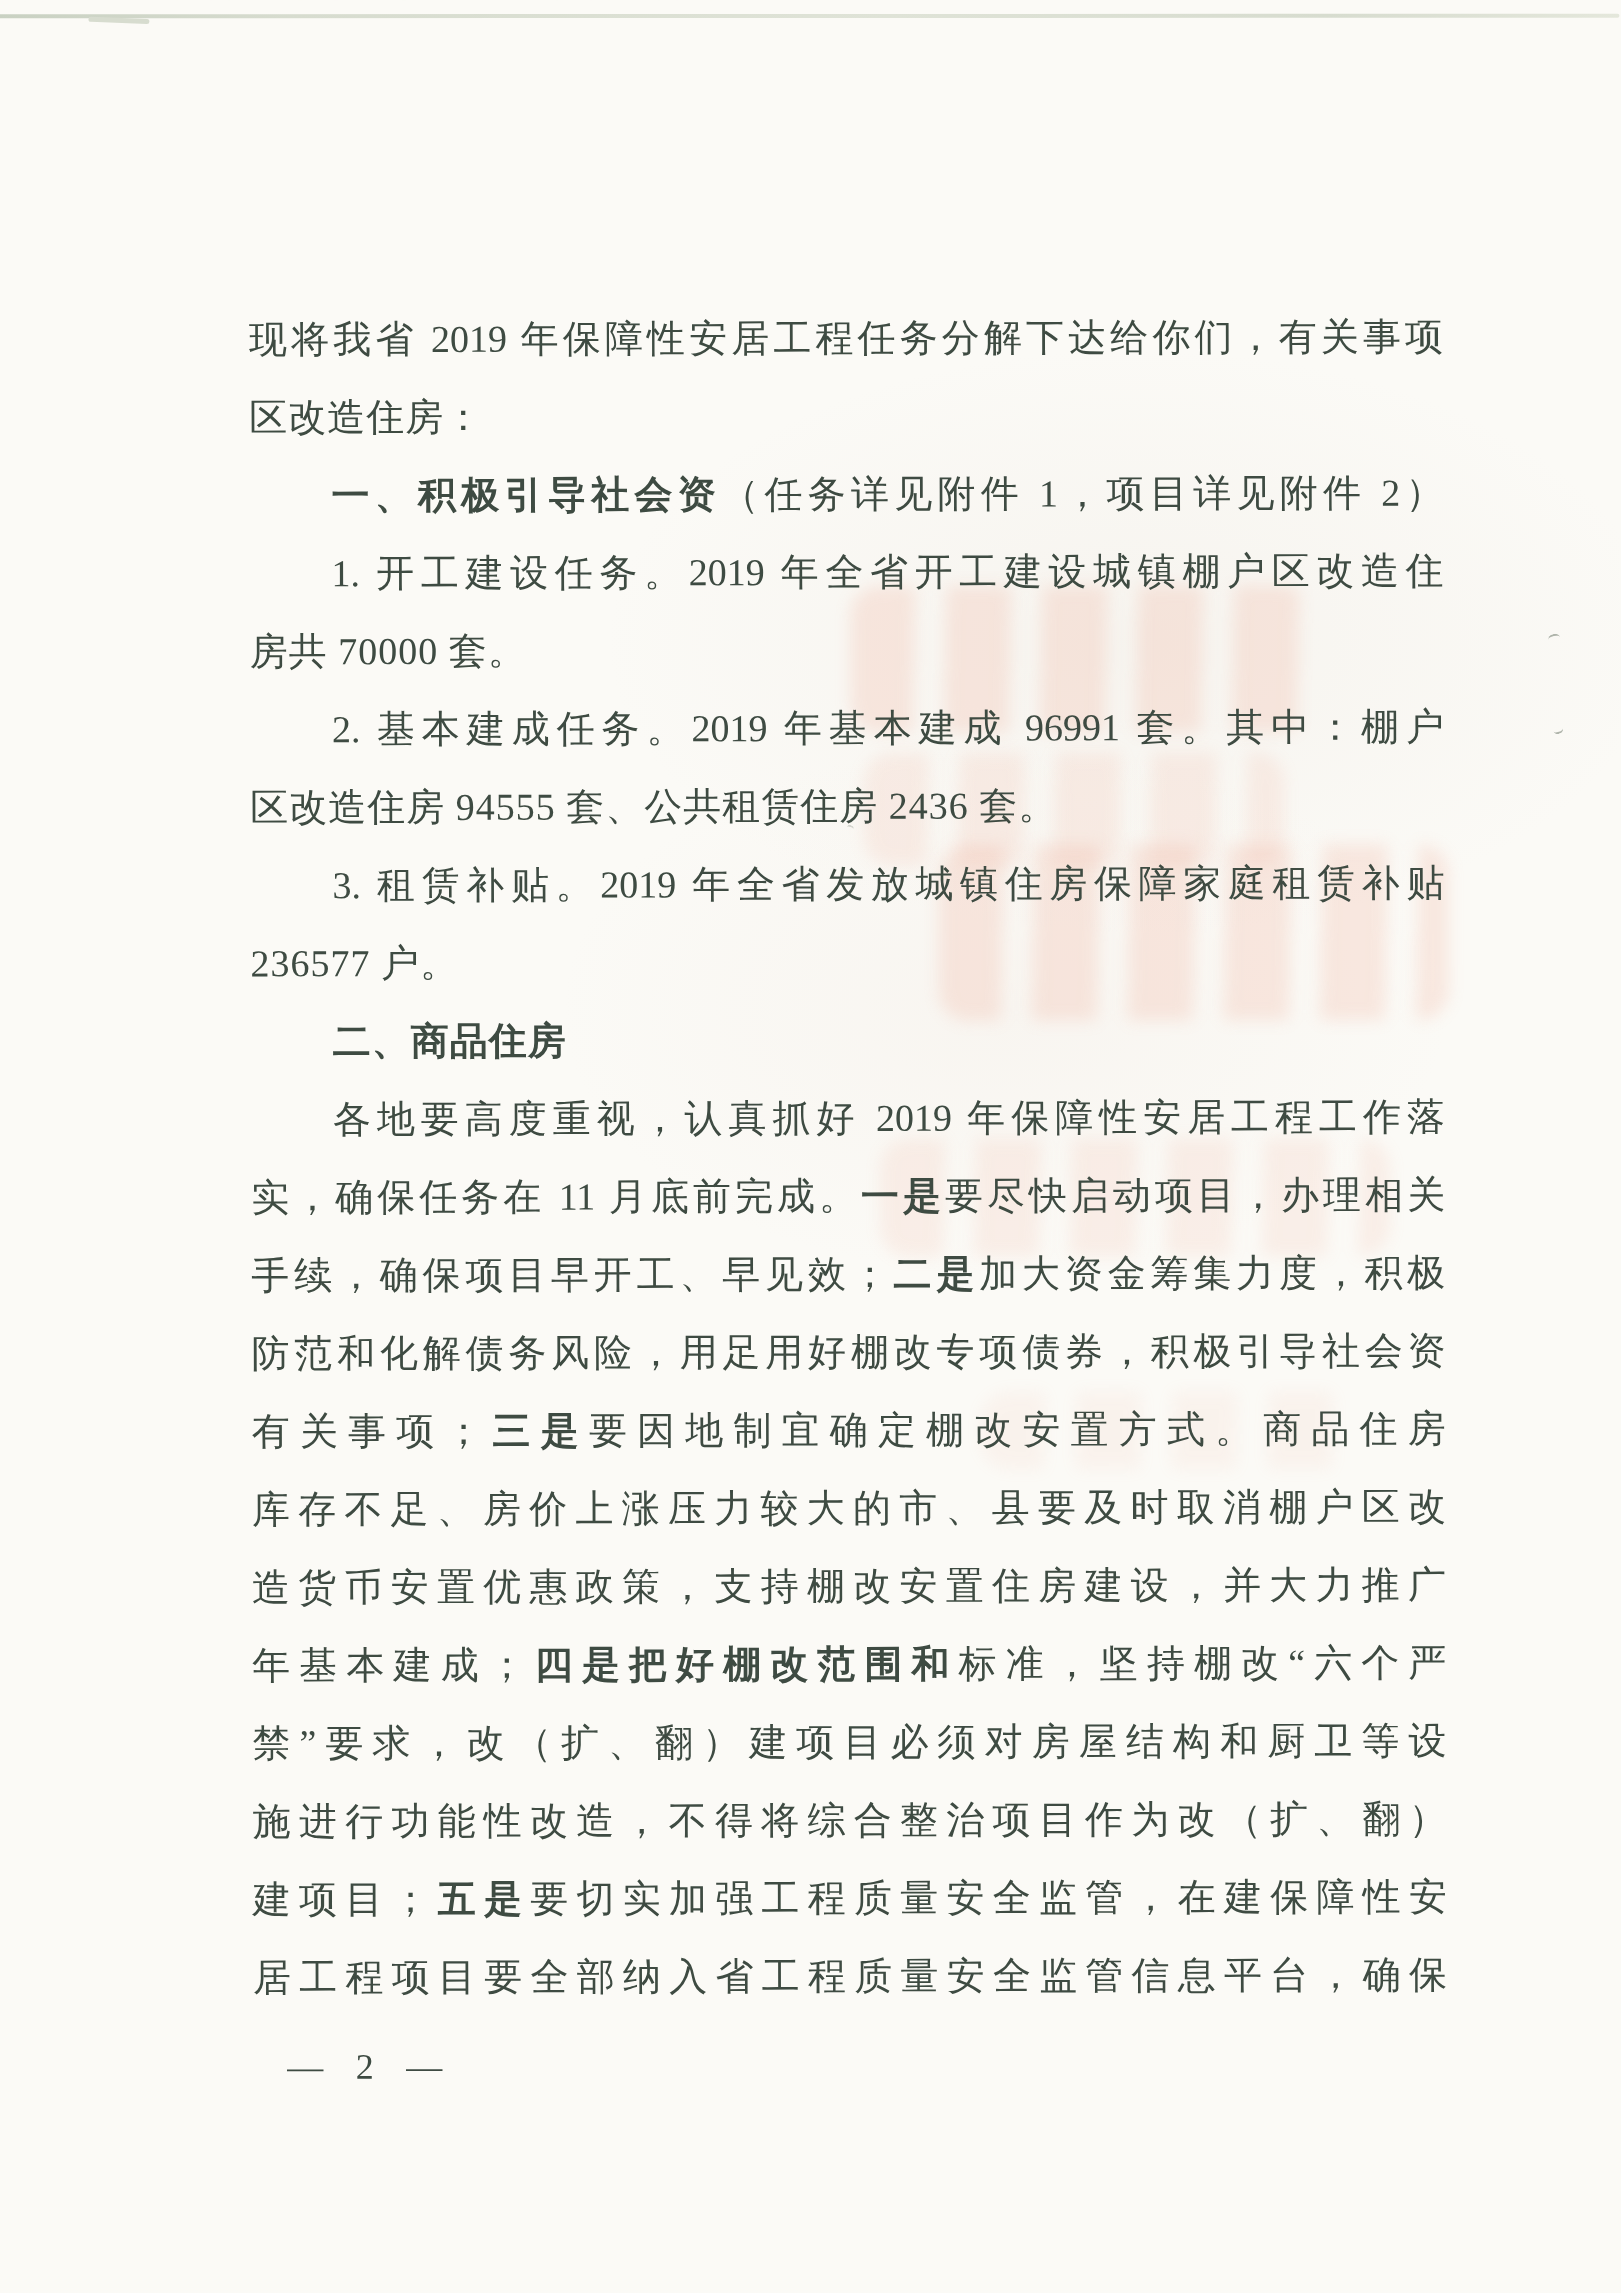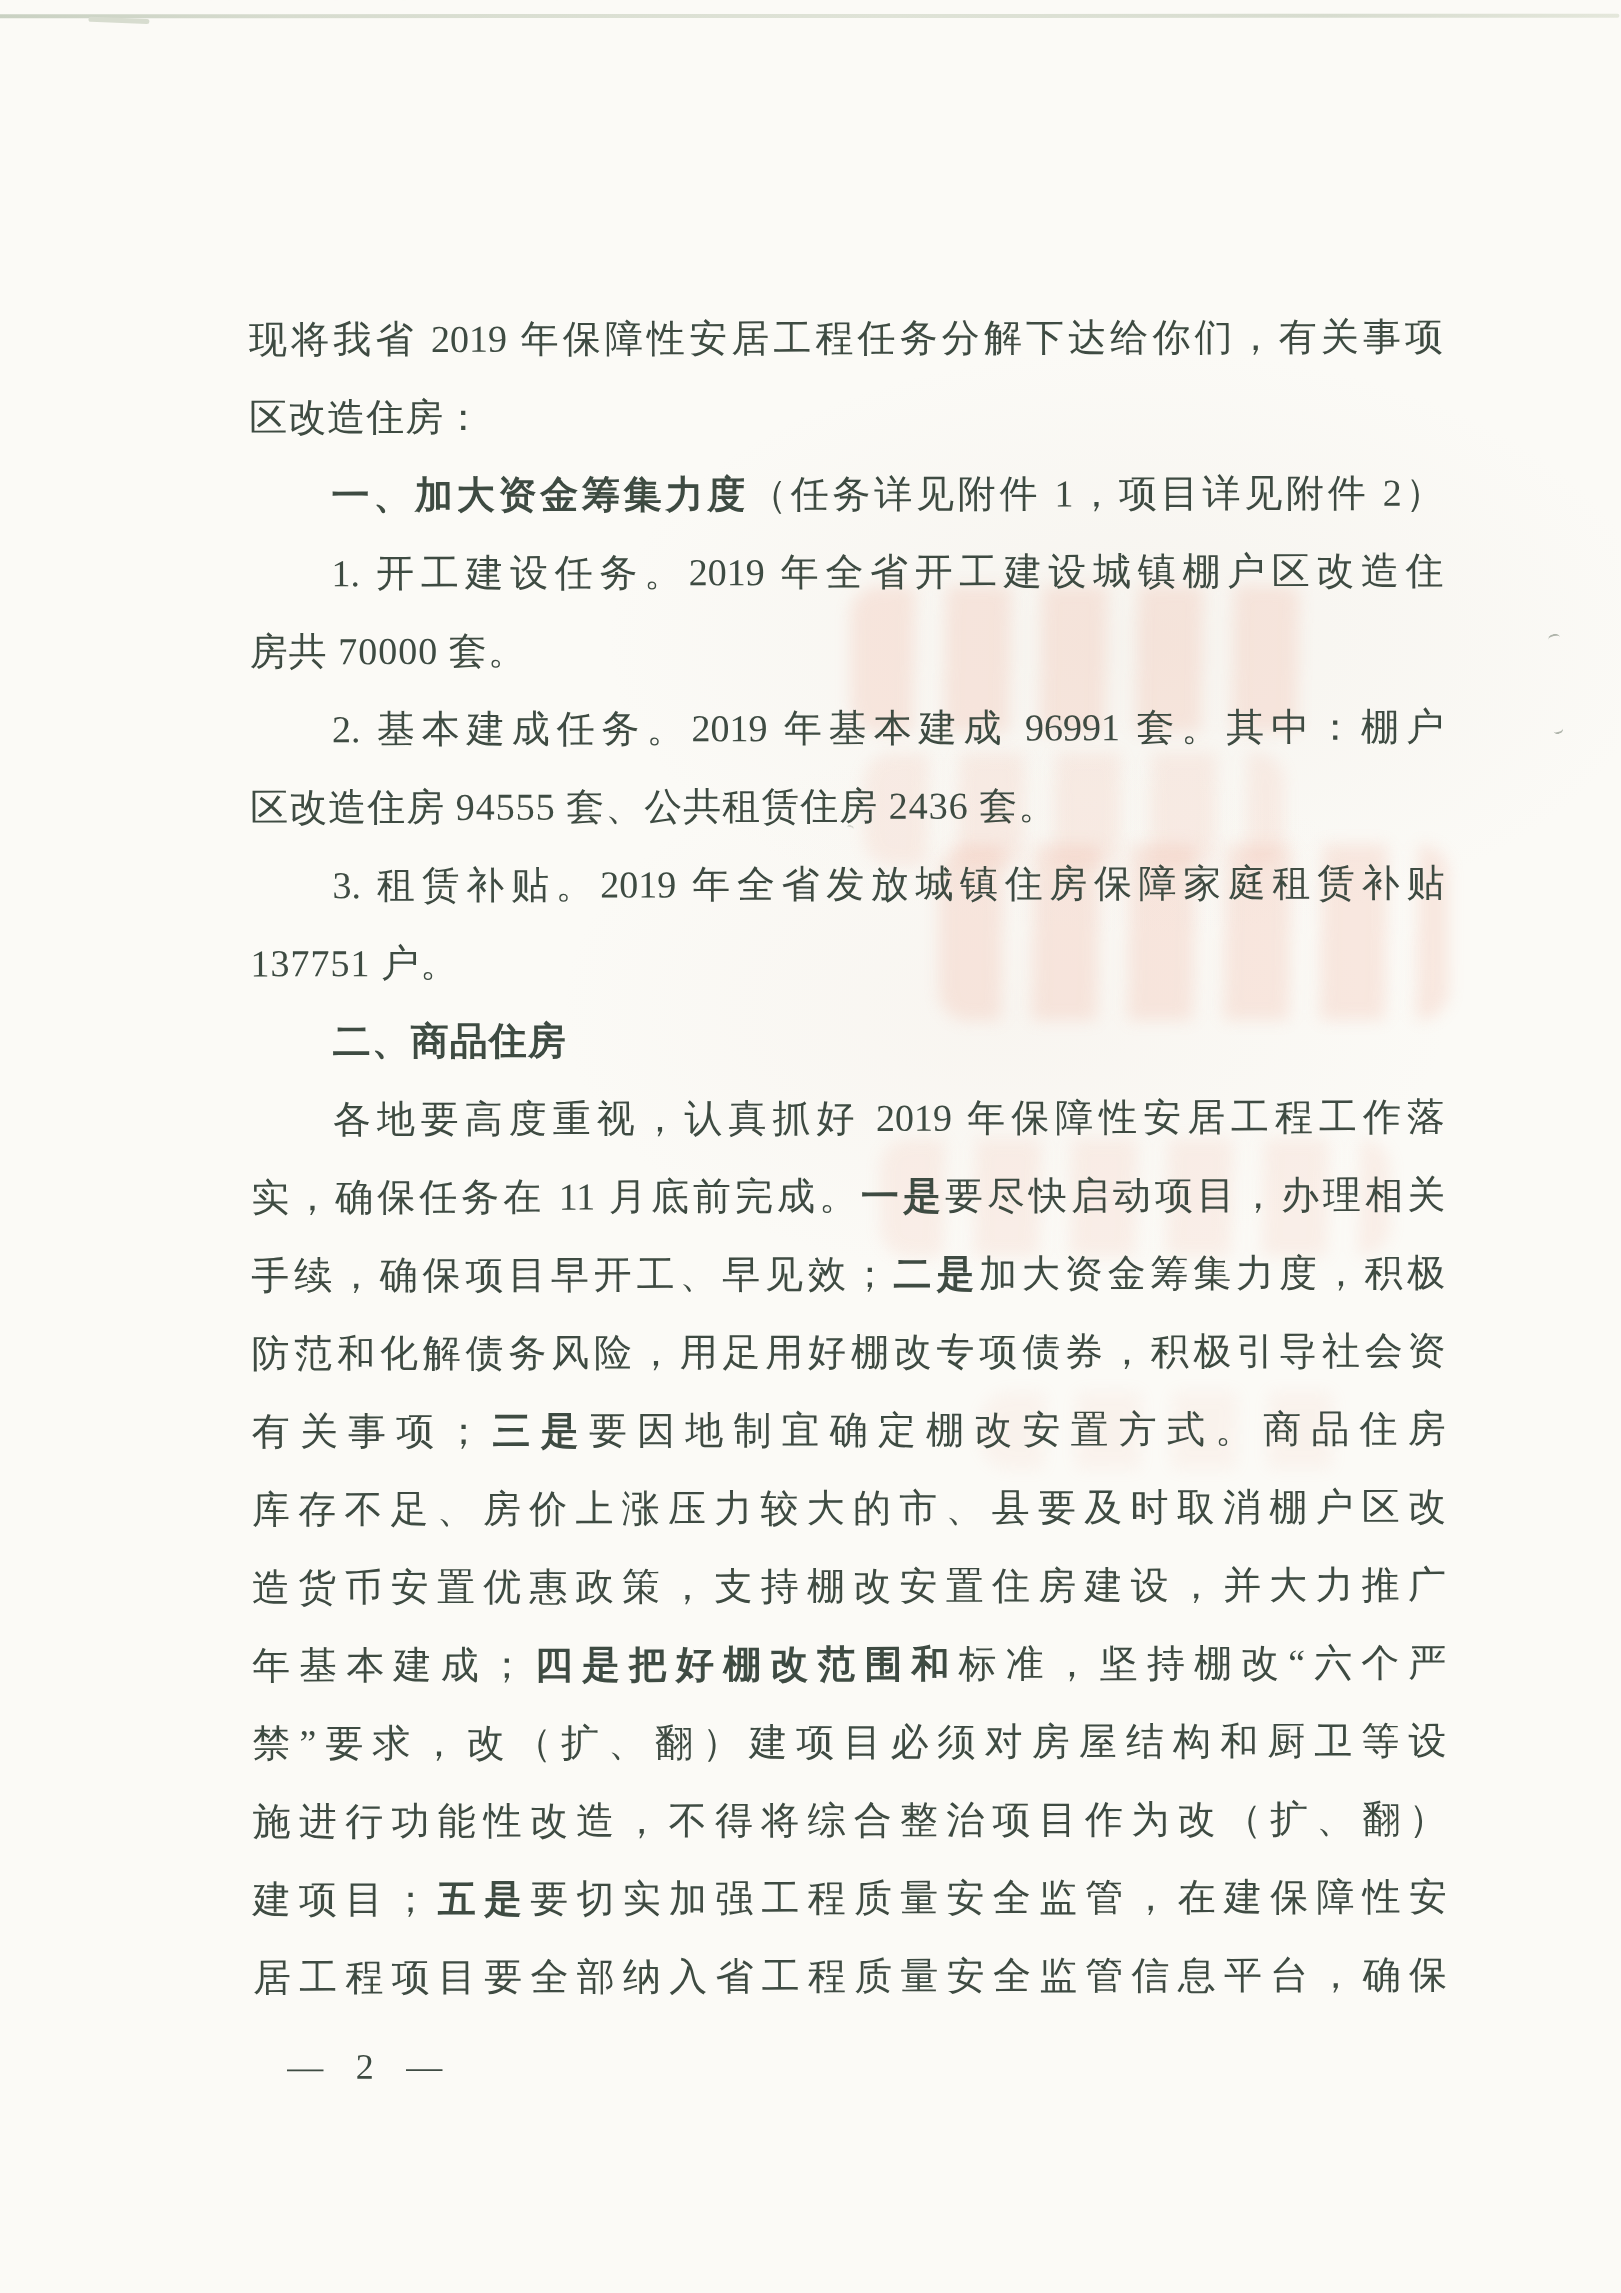--- a/index.html
+++ b/index.html
@@ -107,27 +107,27 @@
 
   <div class="bleed rows b1"></div>
   <div class="bleed rows b2"></div>
   <div class="bleed rows b3"></div>
   <div class="bleed rows b4"></div>
   <div class="bleed rows b5"></div>
 
   <main class="doc-body">
       <div class="line just"><span class="run">现将我省 2019 年保障性安居工程任务分解下达给你们，有关事项</span></div>
       <div class="line"><span class="run">区改造住房：</span></div>
-      <div class="line indent just"><span class="run bold">一、加大资金筹集力度</span><span class="run">（任务详见附件 1，项目详见附件 2）</span></div>
+      <div class="line indent just"><span class="run bold">一、积极引导社会资</span><span class="run">（任务详见附件 1，项目详见附件 2）</span></div>
       <div class="line indent just"><span class="run">1. 开工建设任务。2019 年全省开工建设城镇棚户区改造住</span></div>
       <div class="line"><span class="run">房共 70000 套。</span></div>
       <div class="line indent just"><span class="run">2. 基本建成任务。2019 年基本建成 96991 套。其中：棚户</span></div>
       <div class="line"><span class="run">区改造住房 94555 套、公共租赁住房 2436 套。</span></div>
       <div class="line indent just"><span class="run">3. 租赁补贴。2019 年全省发放城镇住房保障家庭租赁补贴</span></div>
-      <div class="line"><span class="run">137751 户。</span></div>
+      <div class="line"><span class="run">236577 户。</span></div>
       <div class="line indent"><span class="run bold">二、商品住房</span></div>
       <div class="line indent just"><span class="run">各地要高度重视，认真抓好 2019 年保障性安居工程工作落</span></div>
       <div class="line just"><span class="run">实，确保任务在 11 月底前完成。</span><span class="run bold">一是</span><span class="run">要尽快启动项目，办理相关</span></div>
       <div class="line just"><span class="run">手续，确保项目早开工、早见效；</span><span class="run bold">二是</span><span class="run">加大资金筹集力度，积极</span></div>
       <div class="line just"><span class="run">防范和化解债务风险，用足用好棚改专项债券，积极引导社会资</span></div>
       <div class="line just"><span class="run">有关事项；</span><span class="run bold">三是</span><span class="run">要因地制宜确定棚改安置方式。商品住房</span></div>
       <div class="line just"><span class="run">库存不足、房价上涨压力较大的市、县要及时取消棚户区改</span></div>
       <div class="line just"><span class="run">造货币安置优惠政策，支持棚改安置住房建设，并大力推广</span></div>
       <div class="line just"><span class="run">年基本建成；</span><span class="run bold">四是把好棚改范围和</span><span class="run">标准，坚持棚改“六个严</span></div>
       <div class="line just"><span class="run">禁”要求，改（扩、翻）建项目必须对房屋结构和厨卫等设</span></div>

